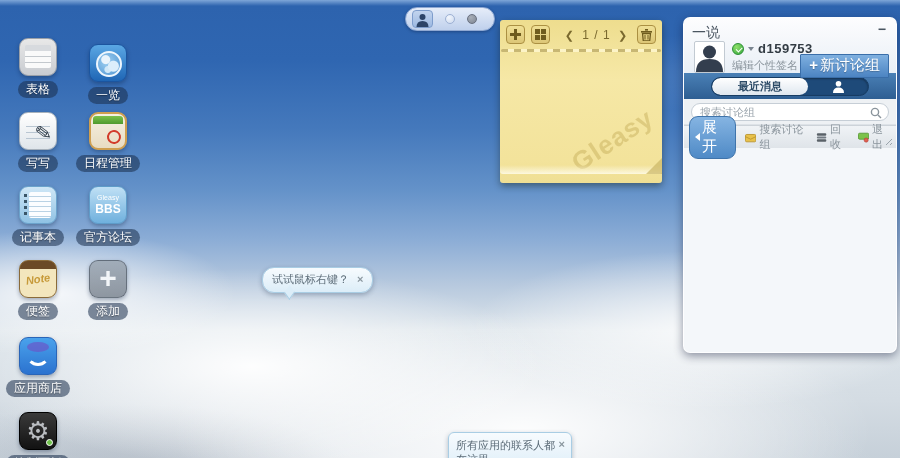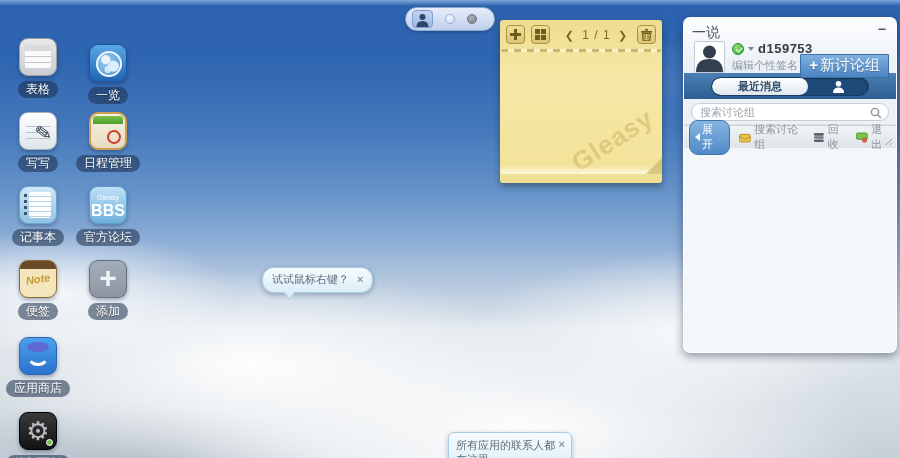--- a/index.html
+++ b/index.html
@@ -34,21 +34,21 @@
      background:radial-gradient(circle at 35% 30%, #eaf4fc 0 4px, transparent 5px), radial-gradient(circle at 70% 60%, #dceefb 0 5px, transparent 6px), radial-gradient(circle at 45% 75%, #d0e8f8 0 3px, transparent 4px), radial-gradient(circle at 40% 40%, #9fd0f2, #4c92d0); border:2px solid #eef6fd; }
   .art-write { background:linear-gradient(180deg,#ffffff,#dfe5ea); border:1px solid #a8b2bc; }
   .art-calendar { background:linear-gradient(180deg,#f6f1e2,#e8dcc2); border:2px solid #cf9f4f; }
   .art-calendar .bar { position:absolute; left:2px; right:2px; top:2px; height:8px; background:linear-gradient(180deg,#7cc24a,#4f9a2e); border-radius:3px 3px 0 0; }
   .art-calendar .ring { position:absolute; right:4px; bottom:4px; width:14px; height:14px; border:2.5px solid #d23b2a; border-radius:50%; transform:rotate(-12deg); }
   .art-notebook { background:linear-gradient(180deg,#cfe7f6,#8fc2e4); border:1px solid #6ba3cc; }
   .art-notebook .pg { position:absolute; left:9px; top:5px; right:5px; bottom:5px; background:#fbfdff; border-radius:2px; background-image:repeating-linear-gradient(180deg, transparent 0 4px, #b9d2e4 4px 5px); }
   .art-notebook .sp { position:absolute; left:4px; top:7px; bottom:7px; width:3px; background-image:repeating-linear-gradient(180deg,#3a5668 0 3px, transparent 3px 6px); }
   .art-forum { background:linear-gradient(180deg,#bfe0f5,#6fb0dd); border:1px solid #5e9cc9; color:#2a6da8; }
   .art-forum .t1 { position:absolute; top:7px; left:0; right:0; font-size:7px; color:#ffffff; }
-  .art-forum .t2 { position:absolute; top:15px; left:0; right:0; font-size:16px; font-weight:bold; color:#ffffff; }
+  .art-forum .t2 { position:absolute; top:15px; left:0; right:0; font-size:12px; font-weight:bold; color:#ffffff; }
   .art-note7 { background:linear-gradient(180deg,#6b4a26 0 8px, #f3e6bd 8px), linear-gradient(180deg,#f3e6bd,#e2cf97); border:1px solid #8a6b3a; }
   .art-note7 .tx { position:absolute; top:12px; left:0; right:0; font-size:11px; font-style:italic; font-weight:bold; color:#c79a3a; transform:rotate(-8deg); }
   .art-add { background:linear-gradient(180deg,rgba(150,160,170,.75),rgba(110,120,132,.75)); border:1px solid rgba(90,100,112,.8); }
   .art-add .pl { position:absolute; inset:0; color:#f2f5f8; font-size:30px; line-height:34px; font-weight:bold; }
   .art-store { background:linear-gradient(180deg,#4aa2ec,#2b72cf); border:1px solid #2a65b8; }
   .art-store .top { position:absolute; left:7px; right:7px; top:4px; height:10px; border-radius:50%; background:#6a57c9; opacity:.7; }
   .art-store .sm { position:absolute; left:6px; right:6px; top:10px; height:18px; border:3.5px solid #fff; border-top:none; border-left-color:transparent; border-right-color:transparent; border-radius:0 0 26px 26px; }
   .art-gear { background:linear-gradient(180deg,#3a3a3a,#121212); border:1px solid #000; }
   .art-gear .g { position:absolute; inset:0; color:#b9bcc0; font-size:26px; line-height:36px; }
   .art-gear .dot { position:absolute; right:3px; bottom:3px; width:7px; height:7px; border-radius:50%; background:#6fc24a; border:1px solid #fff; }
@@ -116,21 +116,21 @@
   .s-box input { border:none; outline:none; width:100%; font-size:11px; color:#555; background:transparent; font-family:inherit; }
   .s-box input::placeholder { color:#9aa4ac; }
   .s-ico { position:absolute; right:6px; top:3px; }
 
   .c-list { flex:1; background:#f6f9fc; position:relative; }
   .c-empty { position:absolute; left:0; right:0; top:66px; display:flex; justify-content:center; }
   .c-empty .blk { font-size:12px; color:#4a86b8; line-height:17px; }
   .c-empty .blk div { cursor:pointer; }
 
   .c-foot { height:23px; background:linear-gradient(180deg,#f0f3f6,#dfe4e9); border-top:1px solid #cdd3d9; display:flex; align-items:center; padding:0 5px; gap:9px; position:relative; }
-  .f-expand { display:flex; align-items:center; gap:2px; background:linear-gradient(180deg,#85b4e2,#4f8ac6); border:1px solid #3f74ab; color:#fff; font-size:11px; border-radius:9px; padding:1px 8px 2px 5px; cursor:pointer; }
+  .f-expand { display:flex; align-items:center; gap:2px; background:linear-gradient(180deg,#85b4e2,#4f8ac6); border:1px solid #3f74ab; color:#fff; font-size:15px; border-radius:9px; padding:1px 8px 2px 5px; cursor:pointer; }
   .f-expand .tri { width:0; height:0; border-top:4px solid transparent; border-bottom:4px solid transparent; border-right:5px solid #fff; }
   .f-item { display:flex; align-items:center; gap:3px; font-size:11px; color:#8a949c; cursor:pointer; }
   .resize { position:absolute; right:4px; bottom:3px; width:9px; height:9px; cursor:nwse-resize;
      background:repeating-linear-gradient(135deg, transparent 0 2px, #9aa4ac 2px 3px); clip-path:polygon(100% 0, 100% 100%, 0 100%); }
 </style>
 </head>
 <body>
 
 <div class="desktop">
 

